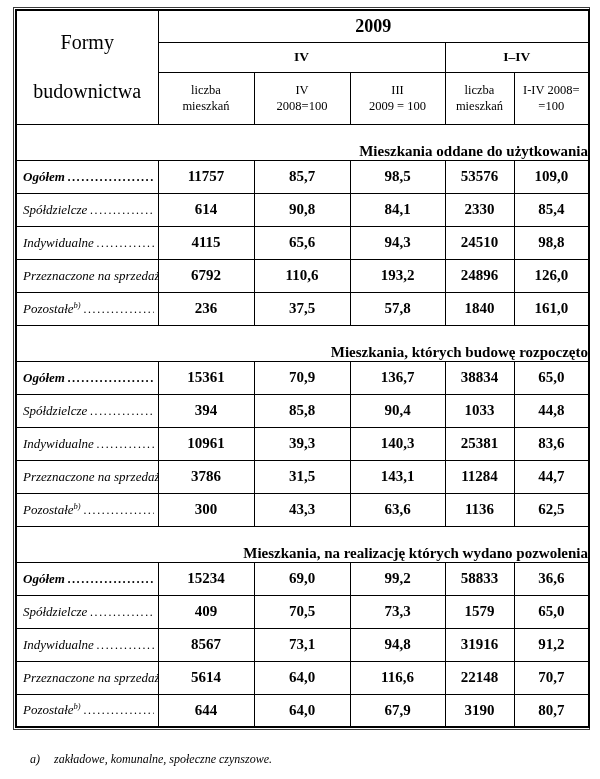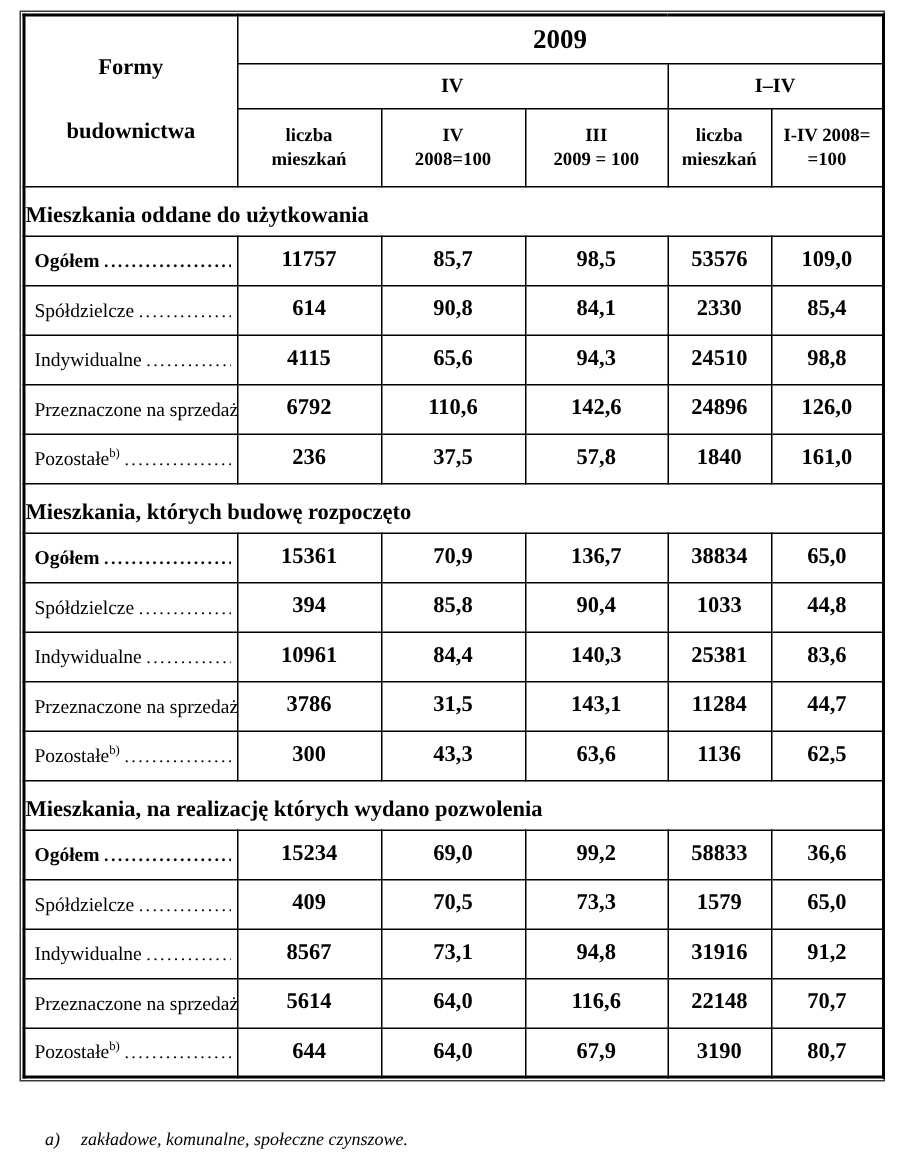--- a/index.html
+++ b/index.html
@@ -16,32 +16,32 @@
     position:absolute; left:13px; top:7px; width:577px;
     border:1px solid #3a3a3a; padding:1px; background:#fff;
   }
   table.stats {
     border-collapse:collapse; table-layout:fixed; width:100%;
     border:2px solid #000;
   }
   .stats th, .stats td { border:1px solid #000; vertical-align:middle; }
 
   
-  .corner-cell { text-align:center; font-weight:bold; font-size:15px; }
+  .corner-cell { text-align:center; font-weight:normal; font-size:20px; }
   .corner-cell .line1 { margin-bottom:26px; }
   .year-cell  { height:32px; text-align:center; font-weight:bold; font-size:18px; }
   .group-cell { height:30px; text-align:center; font-weight:bold; font-size:13.5px; }
-  .sub-cell   { height:52px; text-align:center; font-weight:bold; font-size:12.5px; line-height:1.3; }
+  .sub-cell   { height:52px; text-align:center; font-weight:normal; font-size:12.5px; line-height:1.3; }
 
   
   .section-title {
-    height:33px; text-align:left; font-weight:bold; font-size:15px;
-    padding-top:8px; vertical-align:middle;
-  }
-  .label-cell { height:33px; padding:0 4px 0 6px; font-size:13px; overflow:hidden; }
+    height:33px; text-align:right; font-weight:bold; font-size:15px;
+    padding-top:18px; vertical-align:middle;
+  }
+  .label-cell { height:33px; padding:0 4px 0 6px; font-size:13px; overflow:hidden;font-style:italic; }
   .label-flex { display:flex; align-items:baseline; width:100%; }
   .label-flex .lbl { white-space:nowrap; }
   .label-flex sup { font-size:8.5px; vertical-align:super; line-height:0; }
   .leader {
     flex:1 1 auto; overflow:hidden; white-space:nowrap;
     letter-spacing:1.6px; padding-left:3px; font-size:12px;
   }
   .bold-row .label-cell { font-weight:bold; }
   .num-cell { height:33px; text-align:center; font-weight:bold; font-size:15px; }
 
@@ -146,21 +146,21 @@
             <td class="num-cell">98,8</td>
           </tr>
           <tr>
             <td class="label-cell">
               <div class="label-flex">
                 <span class="lbl">Przeznaczone na sprzedaż</span>
               </div>
             </td>
             <td class="num-cell">6792</td>
             <td class="num-cell">110,6</td>
-            <td class="num-cell">142,6</td>
+            <td class="num-cell">193,2</td>
             <td class="num-cell">24896</td>
             <td class="num-cell">126,0</td>
           </tr>
           <tr>
             <td class="label-cell">
               <div class="label-flex">
                 <span class="lbl">Pozostałe<sup>b)</sup></span>
                 <span class="leader">......................................................................</span>
               </div>
             </td>
@@ -200,21 +200,21 @@
             <td class="num-cell">44,8</td>
           </tr>
           <tr>
             <td class="label-cell">
               <div class="label-flex">
                 <span class="lbl">Indywidualne</span>
                 <span class="leader">......................................................................</span>
               </div>
             </td>
             <td class="num-cell">10961</td>
-            <td class="num-cell">84,4</td>
+            <td class="num-cell">39,3</td>
             <td class="num-cell">140,3</td>
             <td class="num-cell">25381</td>
             <td class="num-cell">83,6</td>
           </tr>
           <tr>
             <td class="label-cell">
               <div class="label-flex">
                 <span class="lbl">Przeznaczone na sprzedaż</span>
               </div>
             </td>

